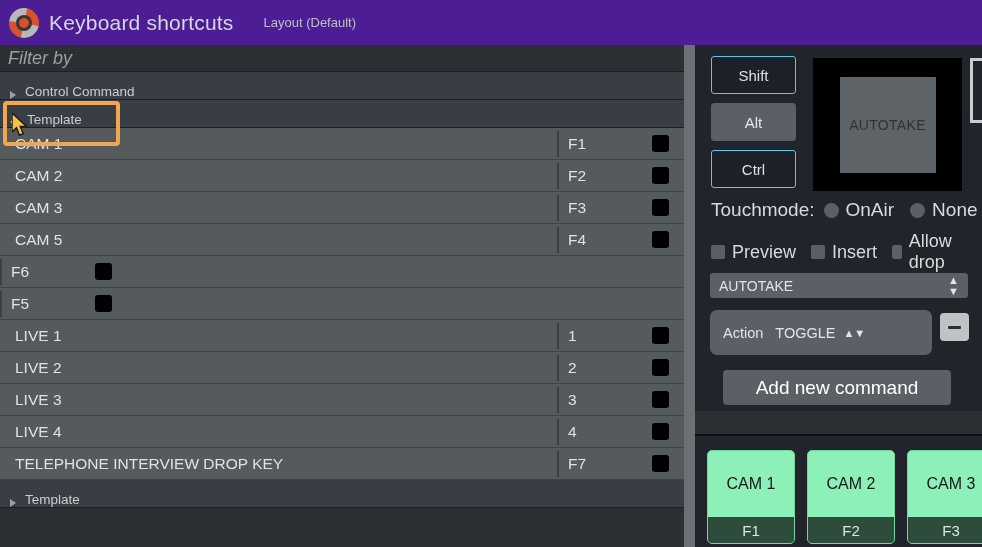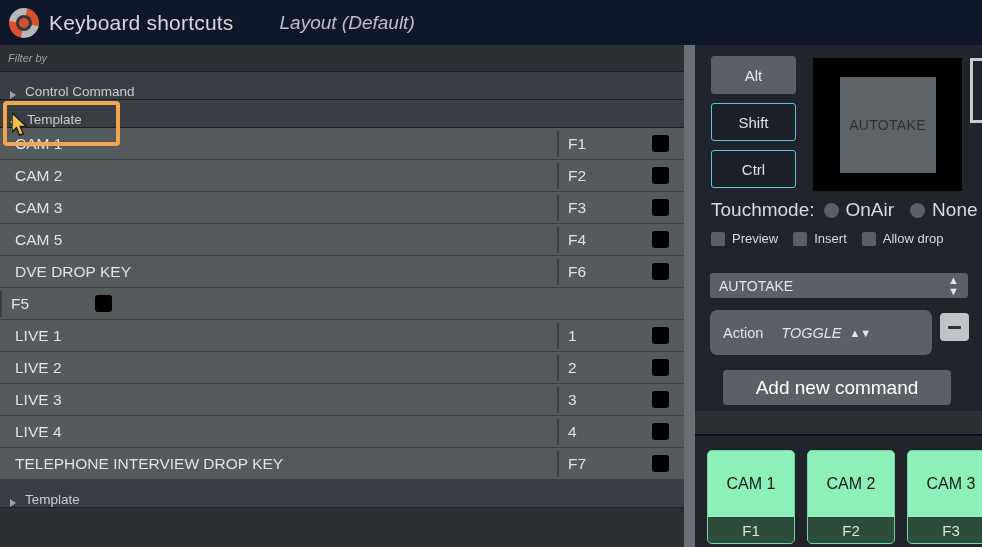--- a/index.html
+++ b/index.html
@@ -13,21 +13,21 @@
   #app {
     position: relative;
     width: 982px; height: 547px;
     background: #2b3035;
   }
 
   
   .titlebar {
     position: absolute; left: 0; top: 0;
     width: 982px; height: 45px;
-    background: #0f172a;
+    background: #4c1d95;
     display: flex; align-items: center;
   }
   .logo {
     position: relative;
     width: 30px; height: 30px;
     margin-left: 9px; margin-right: 10px;
     flex: 0 0 auto;
   }
   .logo .ring {
     position: absolute; left: 0; top: 0;
@@ -53,44 +53,43 @@
     border-radius: 50%;
     background: #d8512a;
   }
   .app-title {
     color: #d6d8da;
     font-size: 21px;
     letter-spacing: .2px;
   }
   .layout-label {
     color: #bcc0c4;
-    font-size: 19px;
-    margin-left: 46px;
-    font-style: italic;
+    font-size: 13px;
+    margin-left: 30px;
   }
 
   
   .left-panel {
     position: absolute; left: 0; top: 45px;
     width: 684px; height: 502px;
     background: #2b3035;
   }
   .filter-bar {
     height: 27px;
     background: #2b3035;
     display: flex; align-items: center;
     padding-left: 6px;
     border-bottom: 1px solid #1c2024;
   }
   .filter-bar input {
     background: transparent;
     border: none; outline: none;
     color: #14b8a6;
     font-family: "Liberation Sans", sans-serif;
-    font-size: 11px;
+    font-size: 18px;
     font-style: italic;
     width: 640px;
   }
   .filter-bar input::placeholder { color: #9aa0a4; font-style: italic; }
 
   .group-header {
     height: 28px;
     background: #383e44;
     display: flex; align-items: flex-end;
     padding-left: 10px;
@@ -222,21 +221,21 @@
     width: 15px; height: 15px;
     border-radius: 50%;
     background: #5a6065;
     margin-right: 7px;
   }
   .touchrow .opt { margin-right: 16px; display:flex; align-items:center; }
 
   .checkrow {
     position: absolute; left: 16px; top: 186px;
     display: flex; align-items: center;
-    color: #d8dadc; font-size: 13px;
+    color: #d8dadc; font-size: 18px;
   }
   .cbox {
     width: 14px; height: 14px;
     background: #5a6065;
     border-radius: 2px;
     margin-right: 7px;
   }
   .checkrow .opt { margin-right: 15px; display:flex; align-items:center; }
 
   .cmd-select {
@@ -252,21 +251,21 @@
 
   .action-box {
     position: absolute; left: 15px; top: 265px;
     width: 222px; height: 45px;
     background: #5a6065;
     border-radius: 7px;
     display: flex; align-items: center;
     padding: 0 13px;
     color: #e2e4e6; font-size: 14.5px;
   }
-  .action-box .av { margin-left: 18px; font-style: italic; }
+  .action-box .av { margin-left: 12px; }
   .action-box .spin { margin-left: 8px; font-size: 11px; }
 
   .minus-btn {
     position: absolute; left: 245px; top: 268px;
     width: 29px; height: 28px;
     background: #bfc3c6;
     border-radius: 4px;
     display: flex; align-items: center; justify-content: center;
   }
   .minus-btn .bar { width: 13px; height: 3px; background: #2b3035; border-radius:1px; }
@@ -378,21 +377,20 @@
           <div class="key">F3</div>
           <div class="chk"></div>
         </div>
         <div class="row">
           <div class="name">CAM 5</div>
           <div class="sep"></div>
           <div class="key">F4</div>
           <div class="chk"></div>
         </div>
         <div class="row">
-          <div class="name">DVE DROP KEY</div>
           <div class="sep"></div>
           <div class="key">F6</div>
           <div class="chk"></div>
         </div>
         <div class="row">
           <div class="sep"></div>
           <div class="key">F5</div>
           <div class="chk"></div>
         </div>
         <div class="row">
@@ -433,22 +431,22 @@
     </div>
 
     <div class="filler"></div>
   </div>
 
   <div class="splitter"></div>
 
   <div class="right-top">
 
     <div class="modkeys">
+      <div class="modkey on">Shift</div>
       <div class="modkey off">Alt</div>
-      <div class="modkey on">Shift</div>
       <div class="modkey on">Ctrl</div>
     </div>
 
     <div class="preview-box">
       <div class="preview-inner">AUTOTAKE</div>
     </div>
 
     <div class="preview-box2"></div>
 
     <div class="touchrow">

